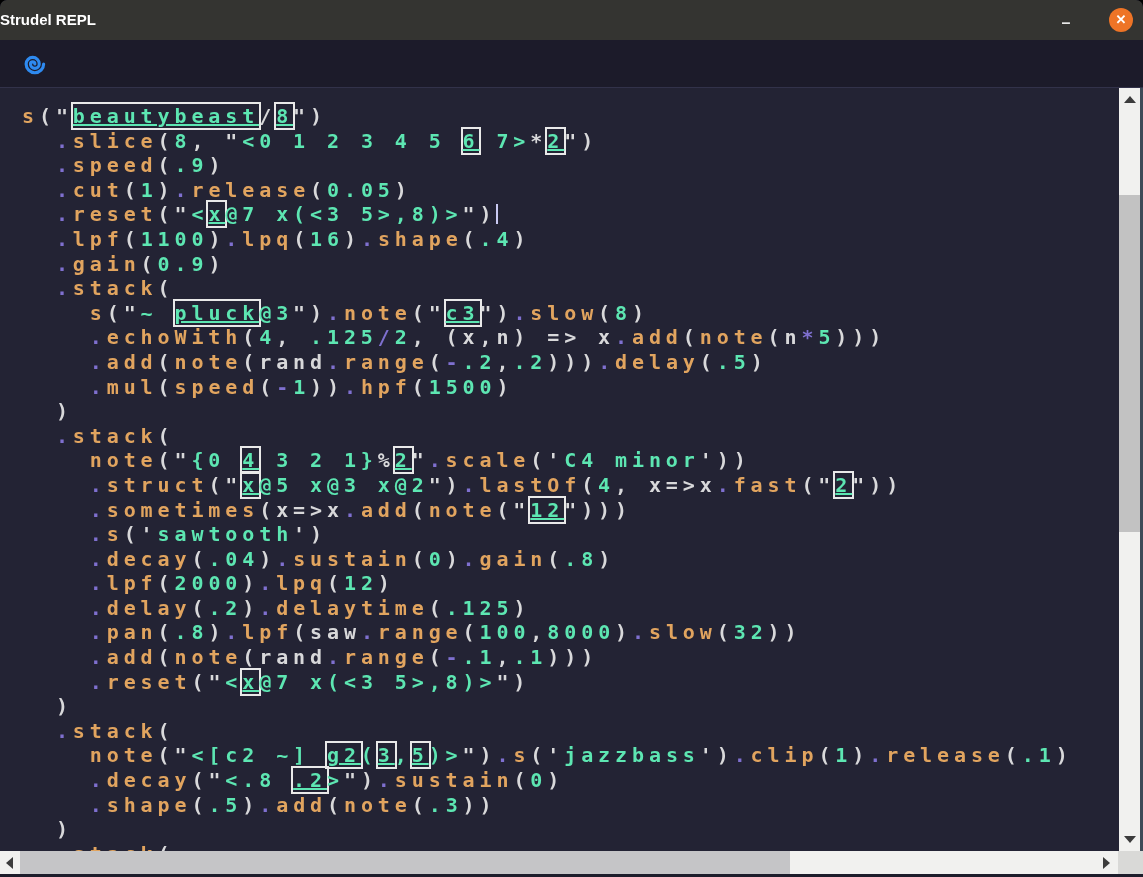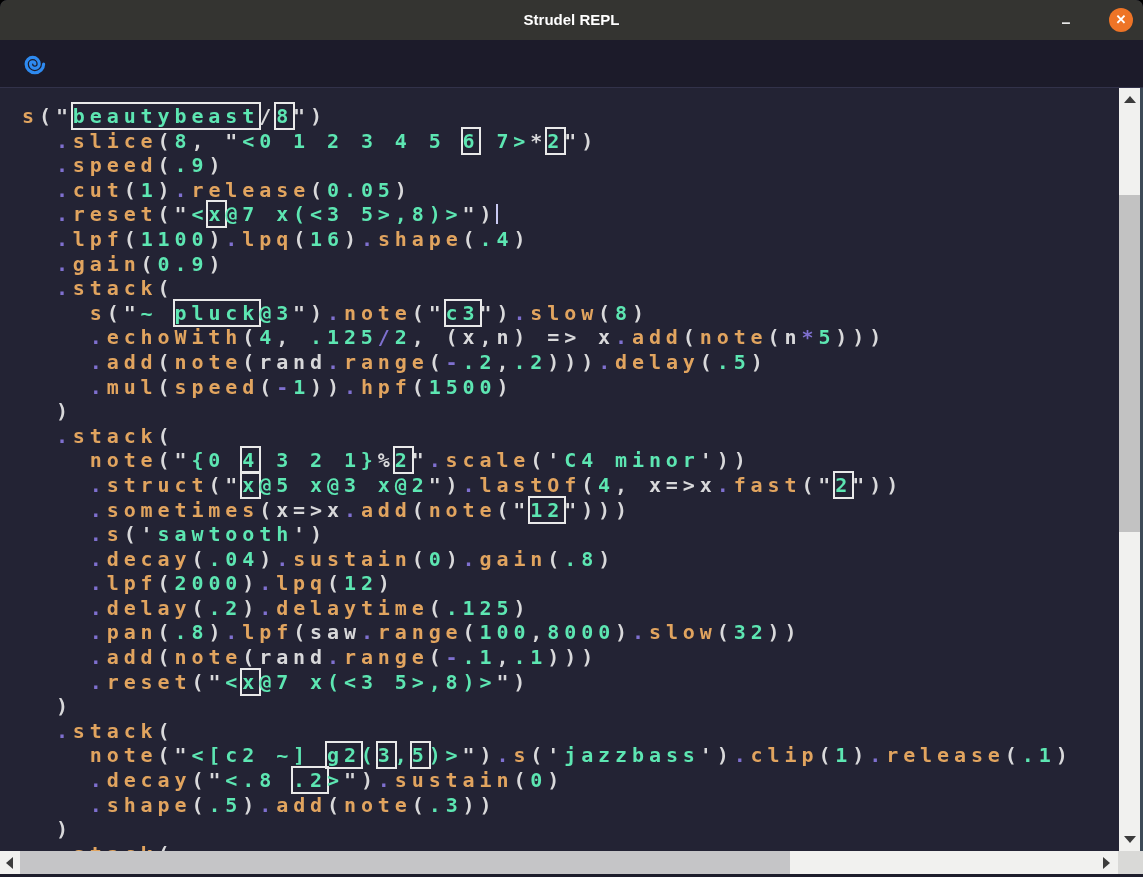--- a/index.html
+++ b/index.html
@@ -8,21 +8,21 @@
     border-radius:7px 7px 0 0;background:#232334;
     font-family:"Liberation Sans",sans-serif;
   }
   
   #titlebar{
     position:relative;height:40px;background:#343431;
     border-radius:7px 7px 0 0;
   }
   #titlebar .title{
     position:absolute;left:0;right:0;top:0;height:40px;line-height:40px;
-    text-align:center;color:#ffffff;font-size:15px;font-weight:bold;
+    color:#ffffff;font-size:15px;font-weight:bold;
   }
   #min-btn{
     position:absolute;right:62px;top:0;width:30px;height:40px;cursor:default;
     color:#e8e8e8;font-size:16px;font-weight:bold;text-align:center;line-height:46px;
   }
   #close-btn{
     position:absolute;right:10px;top:8px;width:24px;height:24px;border-radius:50%;
     background:#ee7426;color:#ffffff;font-size:13px;font-weight:bold;
     text-align:center;line-height:24px;
   }
@@ -38,21 +38,21 @@
     padding:16px 0 0 22px;box-sizing:border-box;
     font-family:"DejaVu Sans Mono",monospace;font-weight:bold;
     font-size:20px;line-height:24.6px;letter-spacing:4.9px;
     white-space:pre;
   }
   .code-line{height:24.6px;}
   .tk-f{color:#e1a45f;}
   .tk-o{color:#7f70d0;}
   .tk-s{color:#5de6b2;}
   .tk-w{color:#d8d8da;}
-  .boxed{box-shadow:0 0 0 2px #e9e9e9;}
+  .boxed{box-shadow:0 0 0 2px #e9e9e9;text-decoration:underline;}
   .caret{display:inline-block;width:2px;height:20px;background:#c9c9f2;vertical-align:-3px;}
   
   #vscroll{
     position:absolute;right:0;top:0;bottom:0;width:24px;
     background:#f1f1ef;border-right:3px solid #3d4a57;box-sizing:border-box;
   }
   #vscroll .arrow-up{
     position:absolute;top:8px;left:5px;width:0;height:0;
     border-left:6px solid transparent;border-right:6px solid transparent;
     border-bottom:7px solid #3c3c3c;

